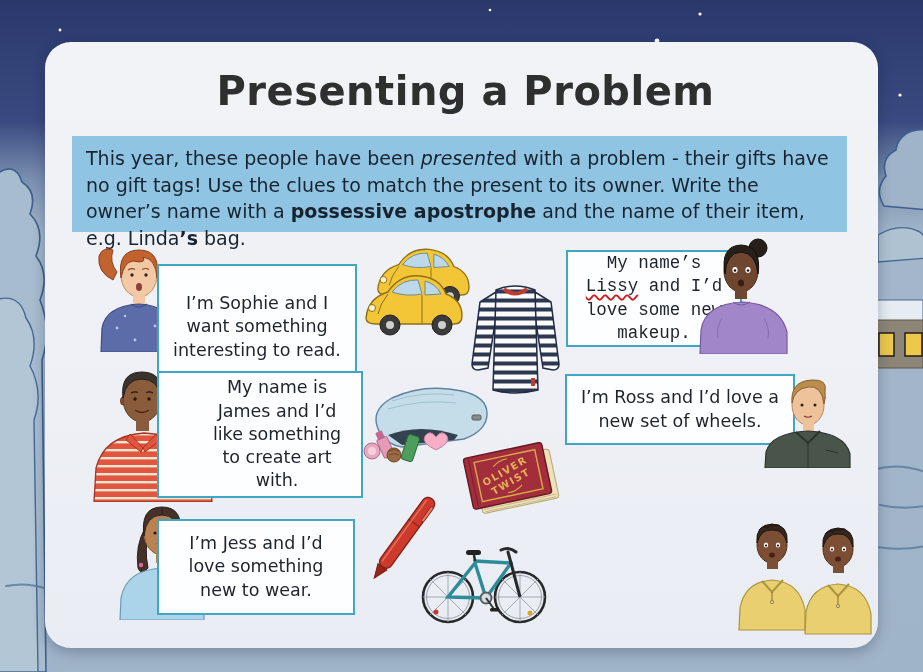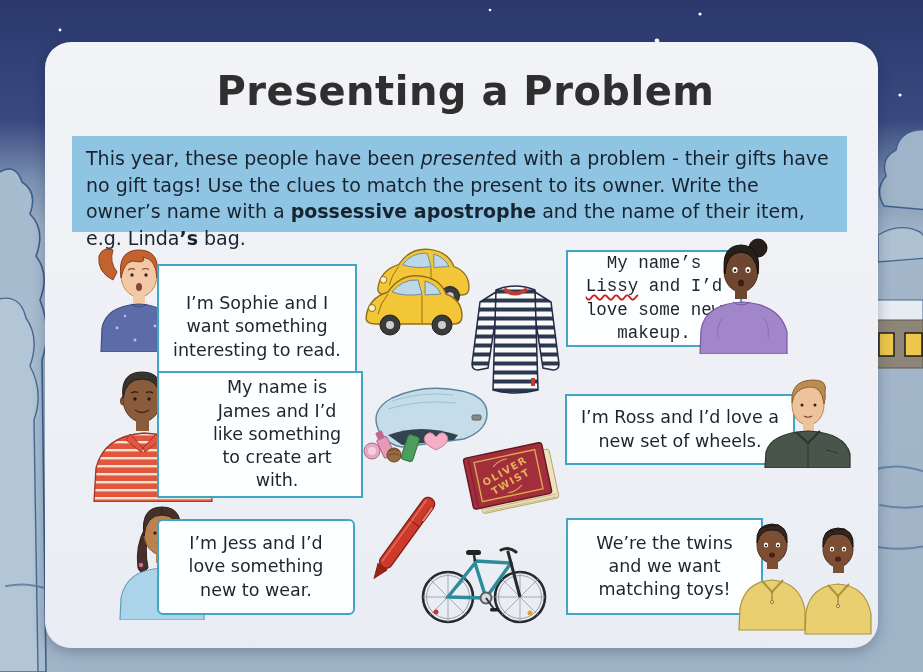--- a/index.html
+++ b/index.html
@@ -202,31 +202,28 @@
     </div>
 
     <div class="speech back" style="left:521px;top:208px;width:176px;height:97px;font-family:Liberation Mono, monospace;">
       <span><span>My name’s </span><span class="wavy">Lissy</span><span> and I’d love some new makeup.</span></span>
     </div>
 
     <div class="speech" style="left:112px;top:329px;width:206px;height:127px;padding-left:44px;">
       <span>My name is James and I’d like something to create art with.</span>
     </div>
 
-    <div class="speech back" style="left:520px;top:352px;width:230px;height:71px;">
+    <div class="speech back" style="left:520px;top:332px;width:230px;height:71px;">
       <span>I’m Ross and I’d love a new set of wheels.</span>
     </div>
 
-    <div class="speech" style="left:112px;top:477px;width:198px;height:96px;border-radius:6px;">
+    <div class="speech" style="left:112px;top:477px;width:198px;height:96px;">
       <span>I’m Jess and I’d love something new to wear.</span>
     </div>
 
-    <div class="speech back" style="left:521px;top:476px;width:197px;height:97px;">
-      <span>We’re the twins and we want matching toys!</span>
-    </div>
 
     <svg class="item" style="left:317px;top:196px;" width="118" height="100" viewBox="0 0 118 100">
       <defs>
         <g id="beetle">
           <path d="M4,54 Q6,34 26,28 Q38,10 58,12 Q78,14 84,30 Q100,36 100,52 Q100,60 92,60 L14,60 Q4,60 4,54 Z" fill="#f3c637" stroke="#8f6f14" stroke-width="1.4"></path>
           <path d="M30,28 Q40,15 56,16 L60,30 Q44,33 30,28 Z" fill="#bdd8e8" stroke="#6a8aa0"></path>
           <path d="M63,17 Q74,20 79,30 L63,31 Z" fill="#bdd8e8" stroke="#6a8aa0"></path>
           <path d="M26,30 Q18,40 16,50 M60,31 L60,59" stroke="#8f6f14" fill="none"></path>
           <circle cx="10" cy="44" r="3.5" fill="#f8f0d0" stroke="#8f6f14"></circle>
           <circle cx="28" cy="61" r="10" fill="#3b3b3b" stroke="#1f1f1f"></circle>

